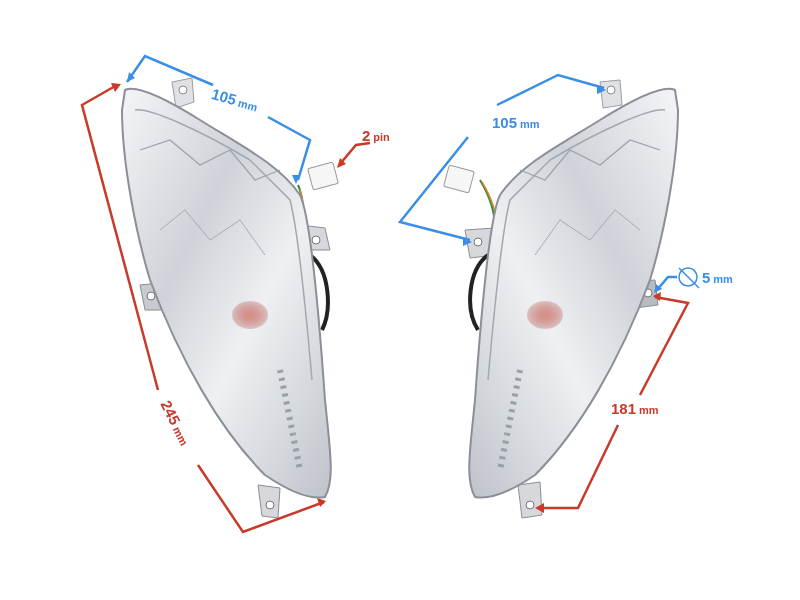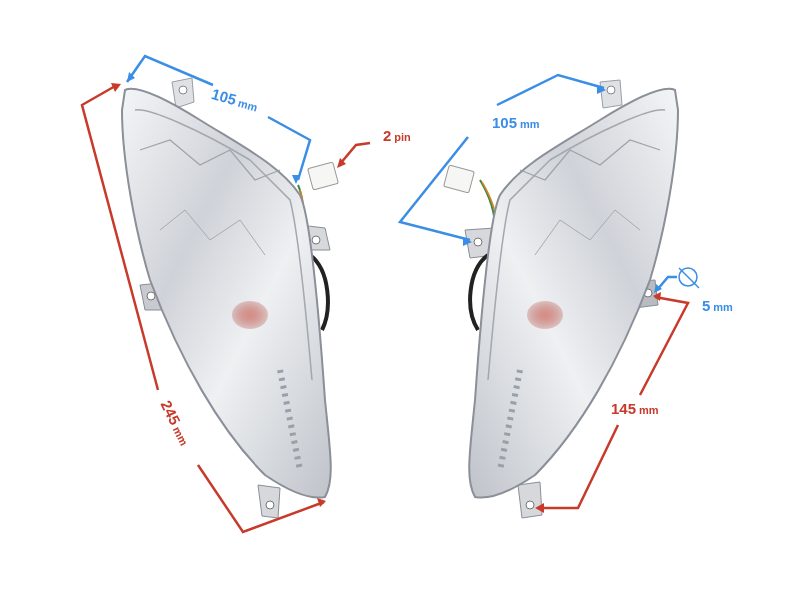--- a/index.html
+++ b/index.html
@@ -118,25 +118,25 @@
       <path d="M535,508 l9,-5 l0,10 z" fill="#c83a2a" stroke="none"></path>
     </g>
   </svg>
 
   <div class="lbl blue" style="left:214px; top:86px; transform: rotate(16deg); transform-origin:left top;">
     <span class="num">105</span><span class="unit">mm</span>
   </div>
   <div class="lbl red" style="left:172px; top:398px; transform: rotate(64deg); transform-origin:left top;">
     <span class="num">245</span><span class="unit">mm</span>
   </div>
-  <div class="lbl red" style="left:383px; top:128px;">
+  <div class="lbl red" style="left:362px; top:128px;">
     <span class="num">2</span><span class="unit">pin</span>
   </div>
   <div class="lbl blue" style="left:492px; top:115px;">
     <span class="num">105</span><span class="unit">mm</span>
   </div>
-  <div class="lbl blue" style="left:702px; top:270px;margin-top:28px;">
+  <div class="lbl blue" style="left:702px; top:270px;">
     <span class="num">5</span><span class="unit">mm</span>
   </div>
   <div class="lbl red" style="left:611px; top:401px;">
-    <span class="num">145</span><span class="unit">mm</span>
+    <span class="num">181</span><span class="unit">mm</span>
   </div>
 </div>
 
 </body></html>

